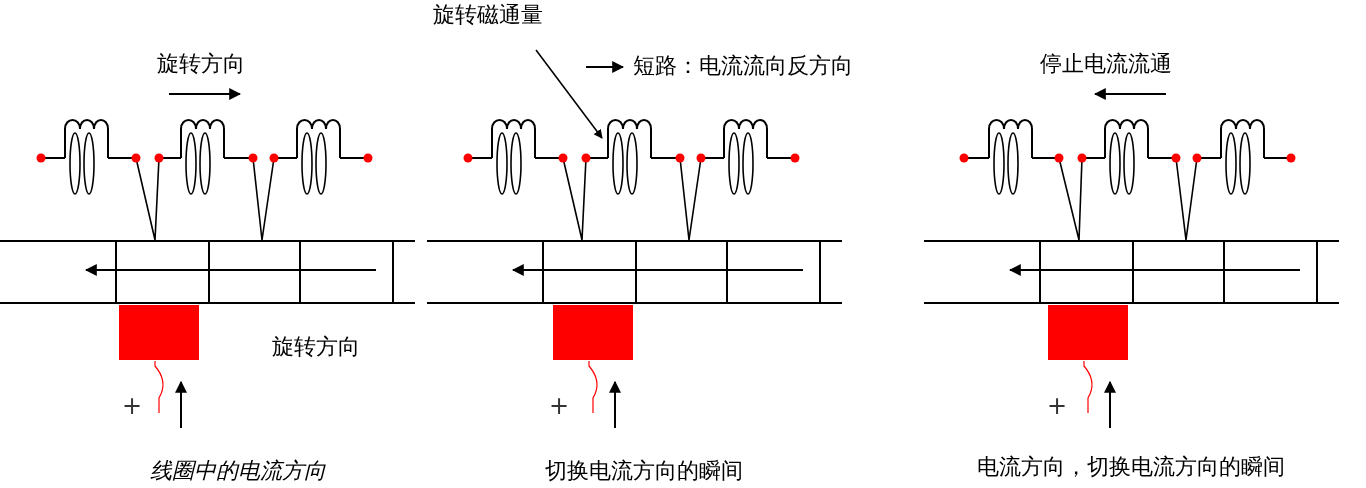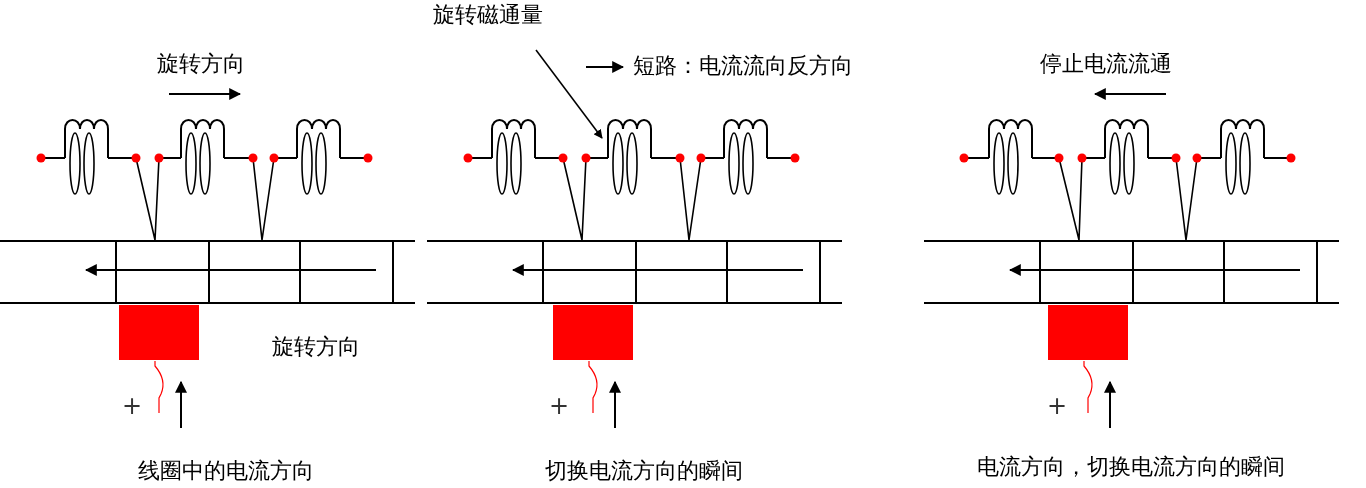--- a/index.html
+++ b/index.html
@@ -125,21 +125,21 @@
       </g>
       <line x1="169" y1="94" x2="240" y2="94" stroke="#000" stroke-width="2" marker-end="url(#ah)"></line>
       <line x1="1166" y1="94" x2="1095" y2="94" stroke="#000" stroke-width="2" marker-end="url(#ah)"></line>
       <line x1="536" y1="50" x2="602" y2="138" stroke="#000" stroke-width="1.5" marker-end="url(#ah)"></line>
       <line x1="586" y1="67" x2="623" y2="67" stroke="#000" stroke-width="2" marker-end="url(#ah)"></line>
     </g>
 </svg>
 
 <div class="lbl" style="left:157px;top:53px;">旋转方向</div>
 <div class="lbl" style="left:272px;top:322px;margin-top:14px;">旋转方向</div>
-<div class="lbl" style="left:138px;top:460px;">线圈中的电流方向</div>
+<div class="lbl" style="left:150px;top:460px;font-style:italic;">线圈中的电流方向</div>
 <div class="lbl" style="left:122px;top:394px;font-size:24px;color:#333;">+</div>
 
 <div class="lbl" style="left:433px;top:4px;">旋转磁通量</div>
 <div class="lbl" style="left:633px;top:55px;">短路：电流流向反方向</div>
 <div class="lbl" style="left:545px;top:460px;">切换电流方向的瞬间</div>
 <div class="lbl" style="left:549px;top:394px;font-size:24px;color:#333;">+</div>
 
 <div class="lbl" style="left:1040px;top:53px;">停止电流流通</div>
 <div class="lbl" style="left:977px;top:456px;">电流方向，切换电流方向的瞬间</div>
 <div class="lbl" style="left:1047px;top:394px;font-size:24px;color:#333;">+</div>

